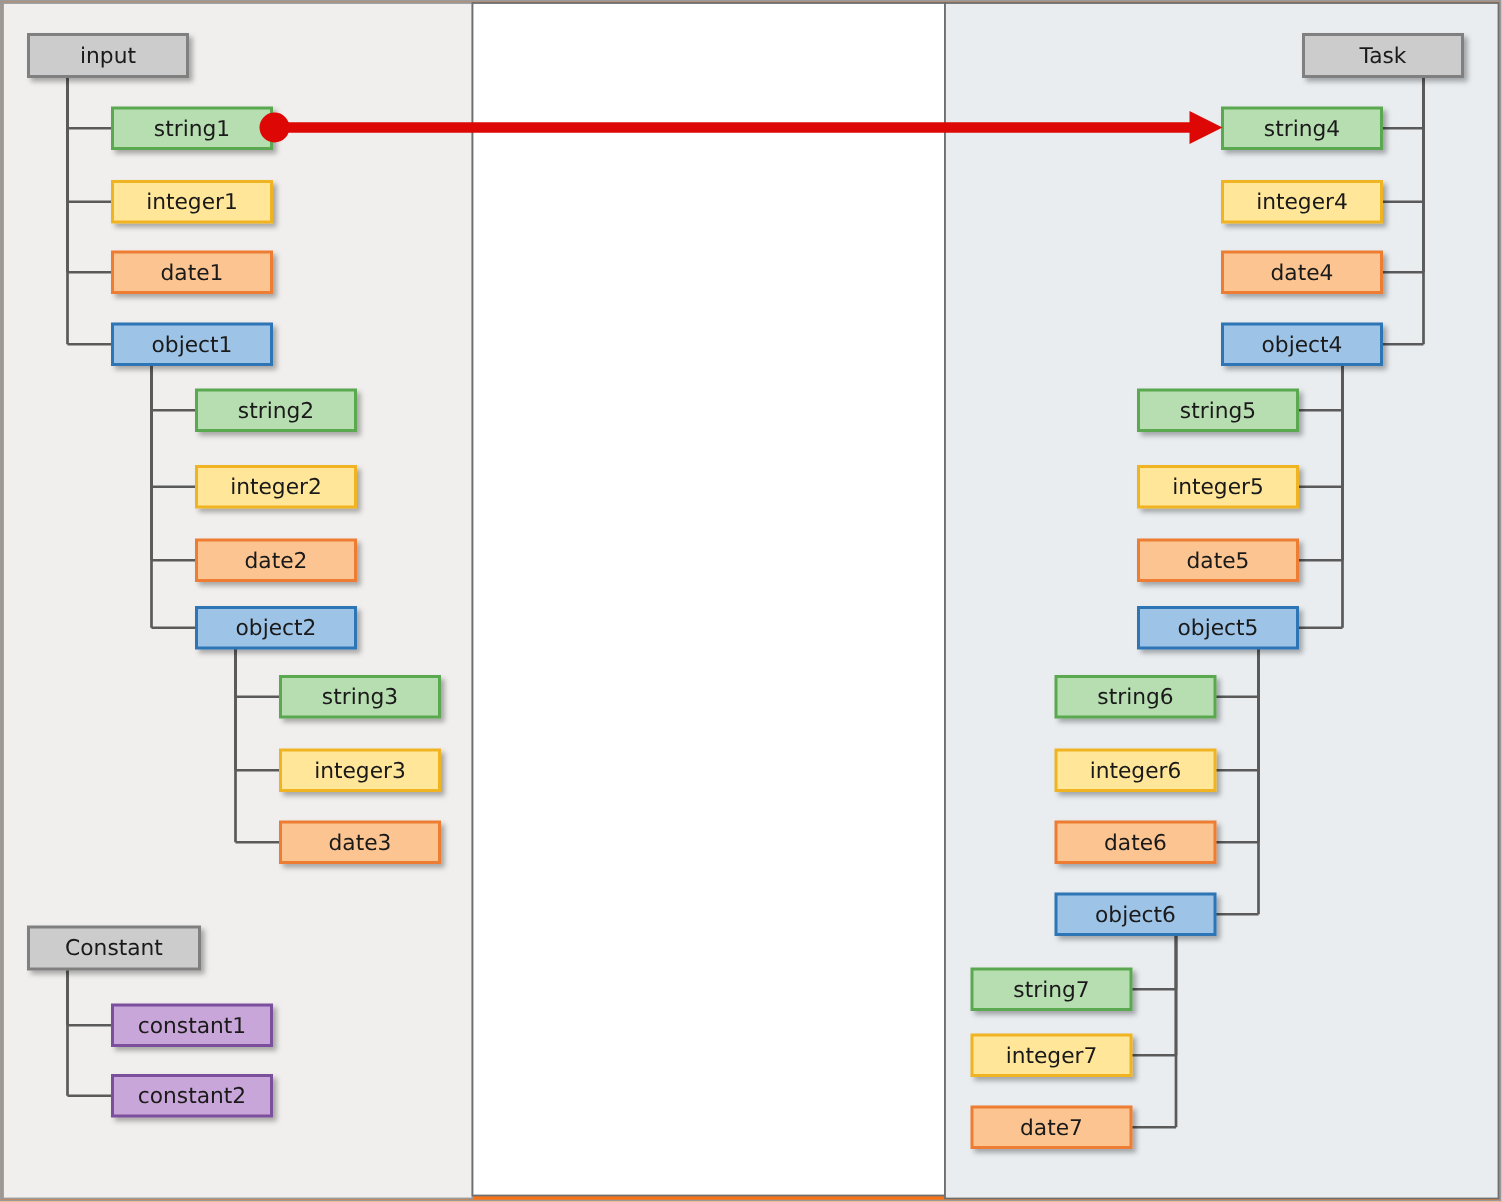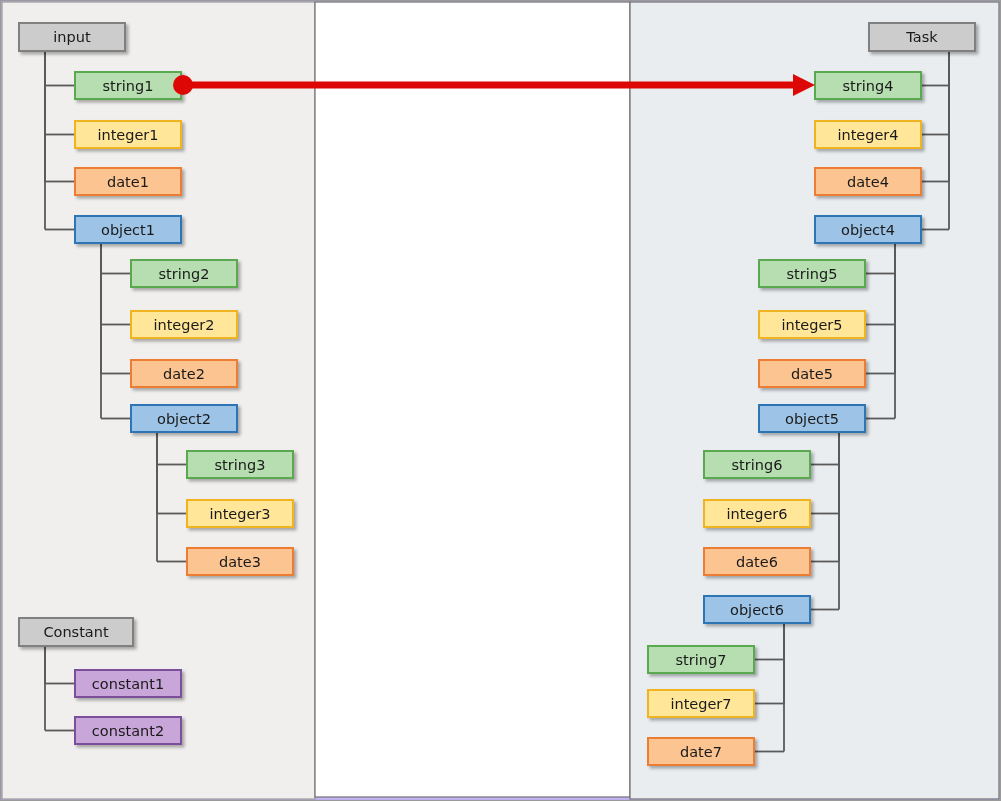--- a/index.html
+++ b/index.html
@@ -1,17 +1,17 @@
 <!DOCTYPE html>
 <html><head>
 <meta charset="utf-8">
 <style>
   html,body{margin:0;padding:0;background:#ffffff;}
   body{font-family:"DejaVu Sans","Liberation Sans",sans-serif;}
-  #stage{position:relative;width:1001px;height:801px;overflow:hidden;background:#c4b5fd;}
+  #stage{position:relative;width:1001px;height:801px;overflow:hidden;background:#f97316;}
   #diagram{position:absolute;left:0;top:0;width:1001px;height:801px;display:block;}
   .node-label{font-family:"DejaVu Sans","Liberation Sans",sans-serif;font-size:14.5px;fill:#1a1a1a;text-anchor:middle;dominant-baseline:middle;}
 </style>
 </head>
 <body>
 
 <div id="stage">
   <svg id="diagram" viewBox="0 0 1001 801" xmlns="http://www.w3.org/2000/svg">
     <defs>
       <filter id="nodeShadow" x="-25%" y="-25%" width="170%" height="190%">

